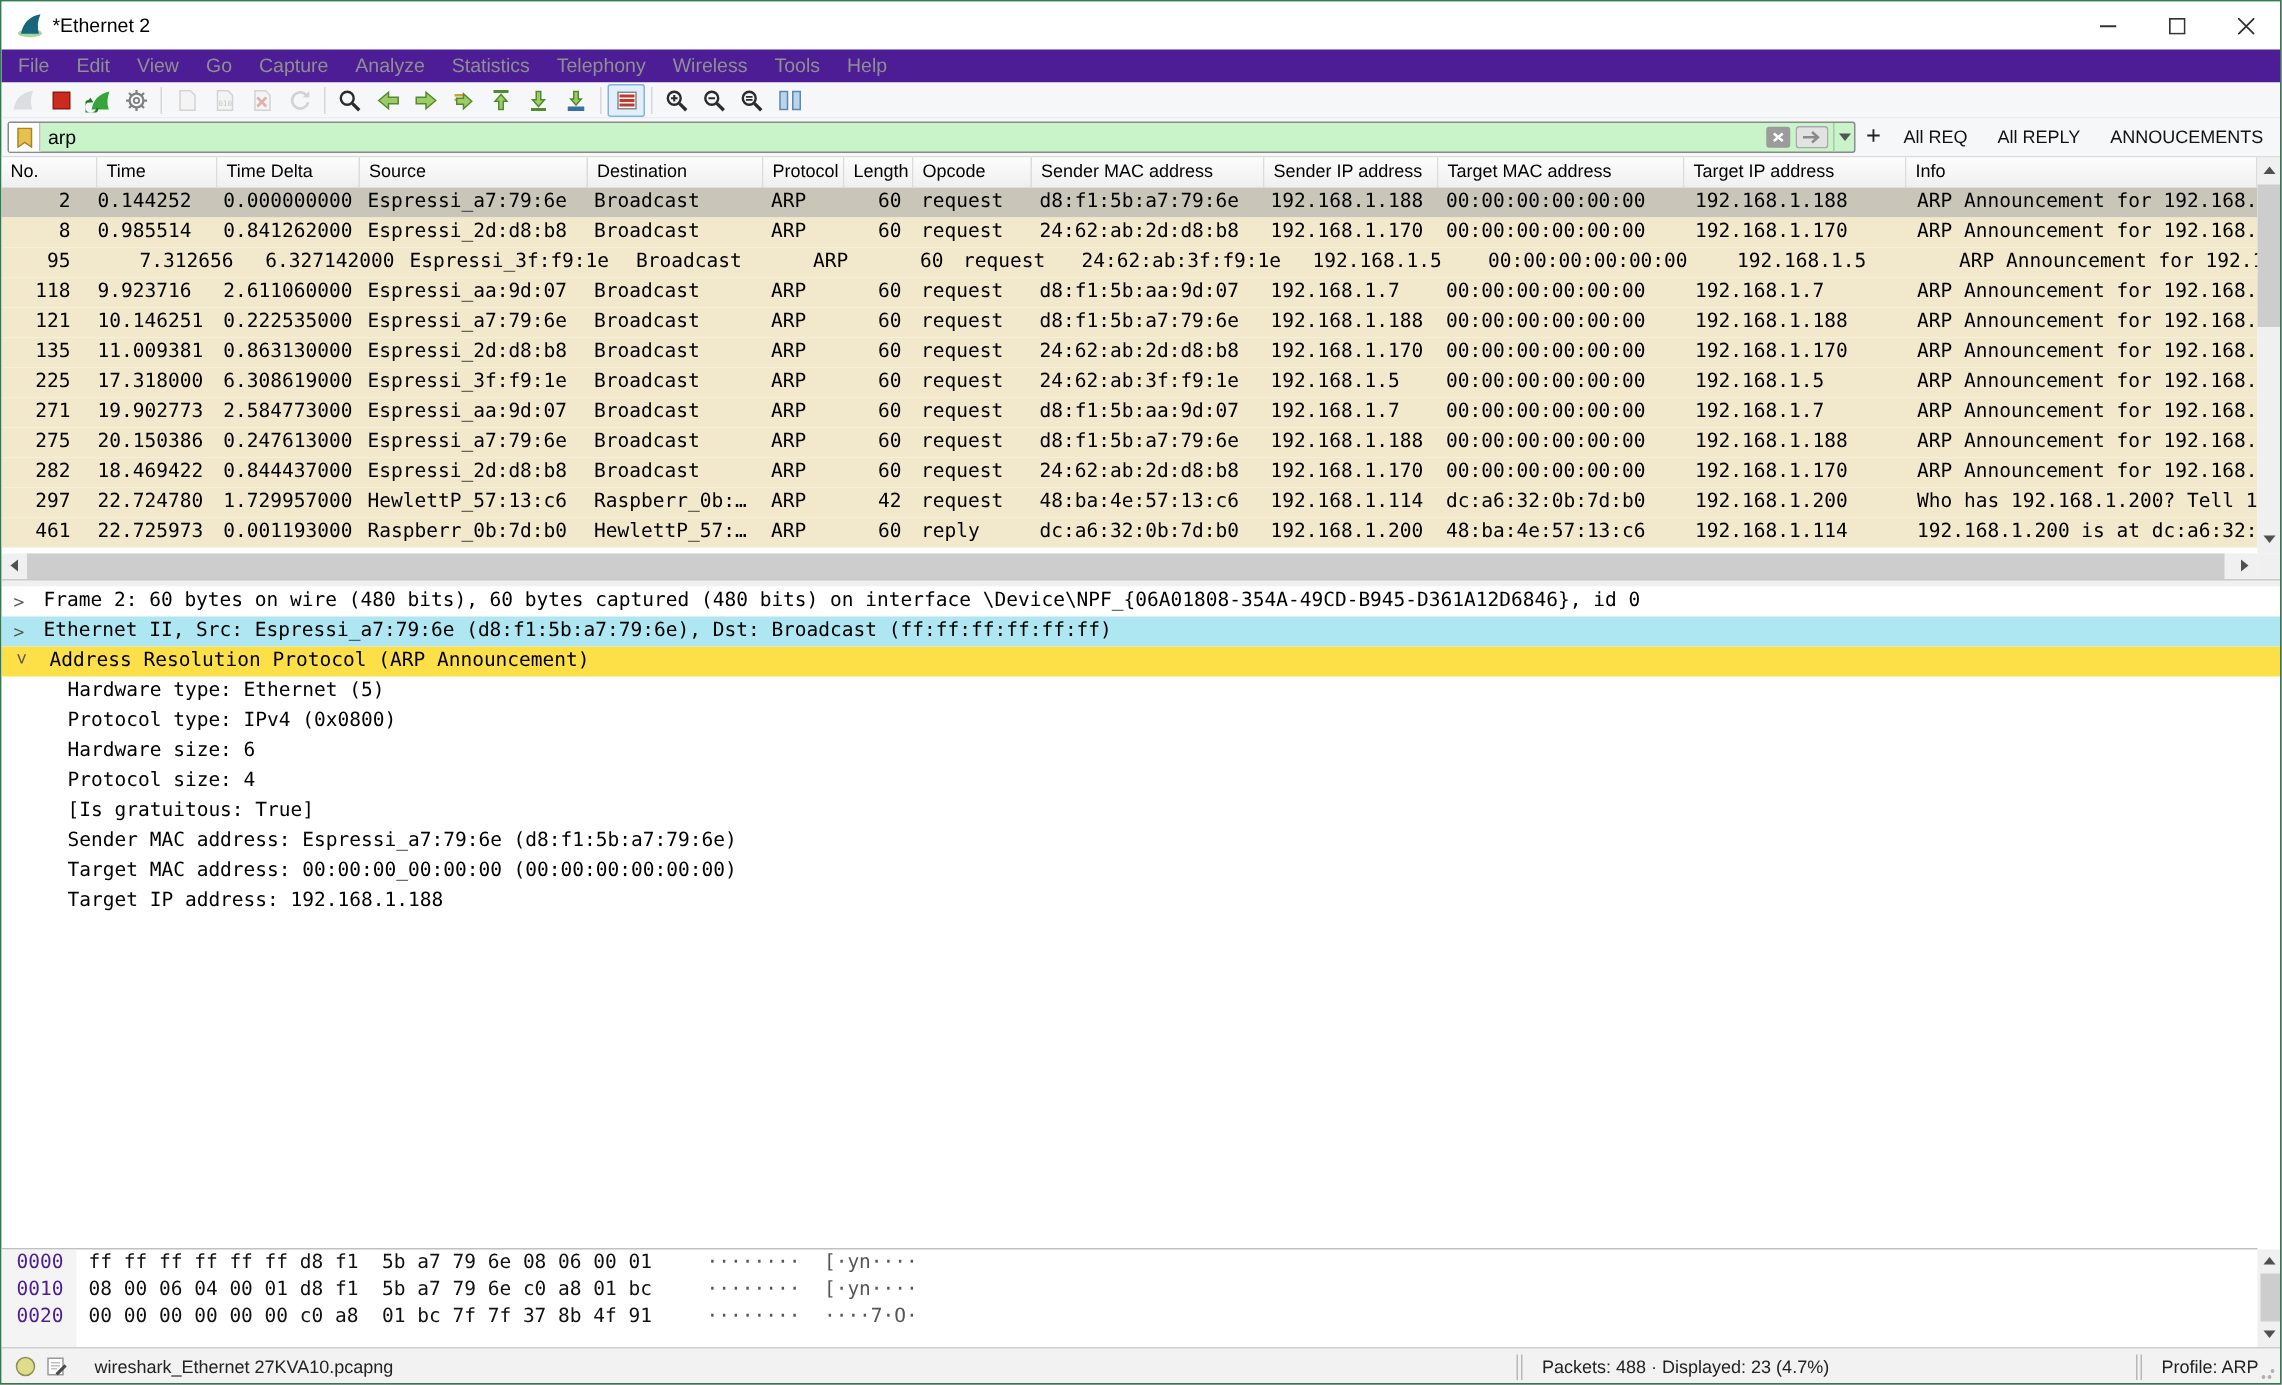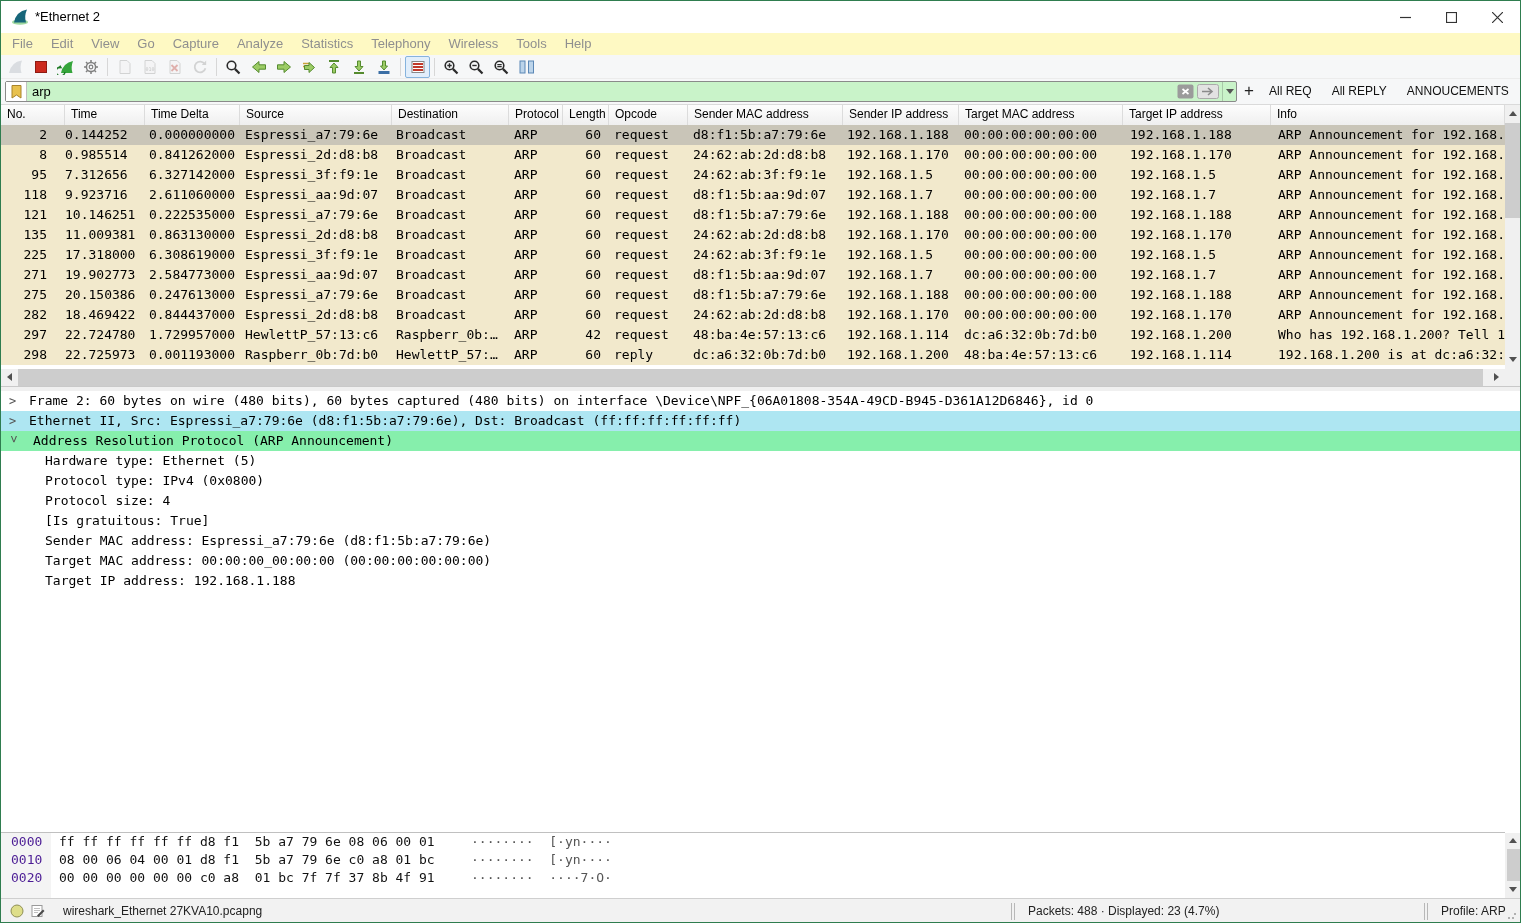--- a/index.html
+++ b/index.html
@@ -6,21 +6,21 @@
   *{box-sizing:border-box;}
   .win{position:relative;width:1521px;height:923px;background:#ffffff;border:1px solid #2f7d4f;
        font-family:"Liberation Sans",sans-serif;overflow:hidden;}
   
   .titlebar{position:absolute;left:0;top:0;width:100%;height:32px;background:#ffffff;}
   .app-icon{position:absolute;left:10px;top:7px;}
   .title{position:absolute;left:34px;top:8px;font-size:13px;color:#000;}
   .wbtns{position:absolute;right:0;top:0;height:32px;display:flex;}
   .wbtn{width:46px;height:32px;display:flex;align-items:center;justify-content:center;}
   
-  .menubar{position:absolute;left:0;top:32px;width:100%;height:22px;background:#fef9c3;display:flex;align-items:center;padding-left:2px;}
+  .menubar{position:absolute;left:0;top:32px;width:100%;height:22px;background:#4c1d95;display:flex;align-items:center;padding-left:2px;}
   .menu-item{padding:0 9px;font-size:13px;color:#8f8f8f;line-height:22px;}
   
   .toolbar{position:absolute;left:0;top:54px;width:100%;height:24px;background:#f6f7f8;display:flex;align-items:center;padding-left:2px;border-bottom:1px solid #ececec;}
   .tbtn{width:25px;height:22px;display:flex;align-items:center;justify-content:center;border:1px solid transparent;border-radius:2px;}
   .tbtn.disabled{opacity:.45;}
   .tbtn.active{background:#e1eefb;border:1px solid #86b3dd;}
   .tsep{width:1px;height:18px;background:#d7d7d7;margin:0 4px;}
   
   .filterbar{position:absolute;left:0;top:78px;width:100%;height:26px;background:#f6f7f8;border-bottom:1px solid #dadada;}
   .finput{position:absolute;left:4px;top:2px;width:1232px;height:21px;background:#c9f3c9;border:1px solid #8a8a8a;border-radius:2px;display:flex;align-items:center;}
@@ -48,21 +48,21 @@
   .arr-down{border-left:4px solid transparent;border-right:4px solid transparent;border-top:5px solid #505050;}
   .arr-left{border-top:4px solid transparent;border-bottom:4px solid transparent;border-right:5px solid #505050;}
   .arr-right{border-top:4px solid transparent;border-bottom:4px solid transparent;border-left:5px solid #505050;}
   .corner{position:absolute;left:1504px;top:368px;width:17px;height:17px;background:#f0f0f0;}
   .splitter1{position:absolute;left:0;top:385px;width:100%;height:5px;background:#f0f0f0;border-top:1px solid #c9c9c9;}
   
   .details{position:absolute;left:0;top:390px;width:100%;height:441px;background:#fff;overflow:hidden;}
   .dline{position:relative;height:20px;line-height:20px;font-family:"DejaVu Sans Mono",monospace;font-size:13px;color:#000;white-space:pre;padding-left:28px;}
   .dline.lvl1{padding-left:44px;}
   .dline.hl-selected{background:#aee6f2;}
-  .dline.hl-related{background:#86efac;padding-left:32px;}
+  .dline.hl-related{background:#fde047;padding-left:32px;}
   .exp{position:absolute;left:8px;top:0;width:12px;color:#555;font-size:12px;}
   .exp.open{transform:rotate(90deg);transform-origin:45% 50%;}
   
   .hexpane{position:absolute;left:0;top:831px;width:1504px;height:66px;background:#fff;border-top:1px solid #c0c0c0;overflow:hidden;}
   .hexgutter{position:absolute;left:0;top:0;width:50px;height:100%;background:#f4f4f4;}
   .hrow{position:relative;height:18px;line-height:18px;font-family:"DejaVu Sans Mono",monospace;font-size:13px;white-space:pre;}
   .hrow:first-of-type{margin-top:6px;}
   .hoff{display:inline-block;padding-left:10px;width:58px;color:#4c1d95;}
   .hbytes{color:#111;}
   .hascii{position:absolute;left:470px;top:0;color:#555;}
@@ -328,21 +328,21 @@
         <div class="pcell" style="width: 46px; text-align: right; padding-right: 8px;">60</div>
         <div class="pcell" style="width: 79px; text-align: left; padding-left: 5px;">request</div>
         <div class="pcell" style="width: 155px; text-align: left; padding-left: 5px;">24:62:ab:2d:d8:b8</div>
         <div class="pcell" style="width: 116px; text-align: left; padding-left: 4px;">192.168.1.170</div>
         <div class="pcell" style="width: 164px; text-align: left; padding-left: 5px;">00:00:00:00:00:00</div>
         <div class="pcell" style="width: 148px; text-align: left; padding-left: 7px;">192.168.1.170</div>
         <div class="pcell" style="width: 234px; text-align: left; padding-left: 7px;">ARP Announcement for 192.168.1.170</div>
       </div>
       <div class="prow">
         <div class="pcell" style="width: 64px; text-align: right; padding-right: 18px;">95</div>
-        <div class="pcell" style="width: 80px; text-align: center; padding-right: 30px;">7.312656</div>
+        <div class="pcell" style="width: 80px; text-align: center; padding-right: 30px; margin-left: 28px;">7.312656</div>
         <div class="pcell" style="width: 95px; text-align: right; padding-right: 5px;">6.327142000</div>
         <div class="pcell" style="width: 152px; text-align: left; padding-left: 5px;">Espressi_3f:f9:1e</div>
         <div class="pcell" style="width: 117px; text-align: left; padding-left: 4px;">Broadcast</div>
         <div class="pcell" style="width: 54px; text-align: left; padding-left: 5px;">ARP</div>
         <div class="pcell" style="width: 46px; text-align: right; padding-right: 8px;">60</div>
         <div class="pcell" style="width: 79px; text-align: left; padding-left: 5px;">request</div>
         <div class="pcell" style="width: 155px; text-align: left; padding-left: 5px;">24:62:ab:3f:f9:1e</div>
         <div class="pcell" style="width: 116px; text-align: left; padding-left: 4px;">192.168.1.5</div>
         <div class="pcell" style="width: 164px; text-align: left; padding-left: 5px;">00:00:00:00:00:00</div>
         <div class="pcell" style="width: 148px; text-align: left; padding-left: 7px;">192.168.1.5</div>
@@ -462,21 +462,21 @@
         <div class="pcell" style="width: 54px; text-align: left; padding-left: 5px;">ARP</div>
         <div class="pcell" style="width: 46px; text-align: right; padding-right: 8px;">42</div>
         <div class="pcell" style="width: 79px; text-align: left; padding-left: 5px;">request</div>
         <div class="pcell" style="width: 155px; text-align: left; padding-left: 5px;">48:ba:4e:57:13:c6</div>
         <div class="pcell" style="width: 116px; text-align: left; padding-left: 4px;">192.168.1.114</div>
         <div class="pcell" style="width: 164px; text-align: left; padding-left: 5px;">dc:a6:32:0b:7d:b0</div>
         <div class="pcell" style="width: 148px; text-align: left; padding-left: 7px;">192.168.1.200</div>
         <div class="pcell" style="width: 234px; text-align: left; padding-left: 7px;">Who has 192.168.1.200? Tell 192.168.1.114</div>
       </div>
       <div class="prow">
-        <div class="pcell" style="width: 64px; text-align: right; padding-right: 18px;">298</div>
+        <div class="pcell" style="width: 64px; text-align: right; padding-right: 18px;">461</div>
         <div class="pcell" style="width: 80px; text-align: right; padding-right: 30px;">22.725973</div>
         <div class="pcell" style="width: 95px; text-align: right; padding-right: 5px;">0.001193000</div>
         <div class="pcell" style="width: 152px; text-align: left; padding-left: 5px;">Raspberr_0b:7d:b0</div>
         <div class="pcell" style="width: 117px; text-align: left; padding-left: 4px;">HewlettP_57:…</div>
         <div class="pcell" style="width: 54px; text-align: left; padding-left: 5px;">ARP</div>
         <div class="pcell" style="width: 46px; text-align: right; padding-right: 8px;">60</div>
         <div class="pcell" style="width: 79px; text-align: left; padding-left: 5px;">reply</div>
         <div class="pcell" style="width: 155px; text-align: left; padding-left: 5px;">dc:a6:32:0b:7d:b0</div>
         <div class="pcell" style="width: 116px; text-align: left; padding-left: 4px;">192.168.1.200</div>
         <div class="pcell" style="width: 164px; text-align: left; padding-left: 5px;">48:ba:4e:57:13:c6</div>
@@ -499,20 +499,21 @@
   <div class="corner"></div>
 
   <div class="splitter1"></div>
 
   <div class="details" id="details">
       <div class="dline"><span class="exp">&gt;</span><span>Frame 2: 60 bytes on wire (480 bits), 60 bytes captured (480 bits) on interface \Device\NPF_{06A01808-354A-49CD-B945-D361A12D6846}, id 0</span></div>
       <div class="dline hl-selected"><span class="exp">&gt;</span><span>Ethernet II, Src: Espressi_a7:79:6e (d8:f1:5b:a7:79:6e), Dst: Broadcast (ff:ff:ff:ff:ff:ff)</span></div>
       <div class="dline hl-related"><span class="exp open">&gt;</span><span>Address Resolution Protocol (ARP Announcement)</span></div>
       <div class="dline lvl1"><span>Hardware type: Ethernet (5)</span></div>
       <div class="dline lvl1"><span>Protocol type: IPv4 (0x0800)</span></div>
+      <div class="dline lvl1"><span>Hardware size: 6</span></div>
       <div class="dline lvl1"><span>Protocol size: 4</span></div>
       <div class="dline lvl1"><span>[Is gratuitous: True]</span></div>
       <div class="dline lvl1"><span>Sender MAC address: Espressi_a7:79:6e (d8:f1:5b:a7:79:6e)</span></div>
       <div class="dline lvl1"><span>Target MAC address: 00:00:00_00:00:00 (00:00:00:00:00:00)</span></div>
       <div class="dline lvl1"><span>Target IP address: 192.168.1.188</span></div>
     </div>
 
   <div class="hexpane" id="hexpane">
     <div class="hexgutter"></div>
   <div class="hrow"><span class="hoff">0000</span><span class="hbytes">ff ff ff ff ff ff d8 f1  5b a7 79 6e 08 06 00 01</span><span class="hascii">········  [·yn····</span></div>

